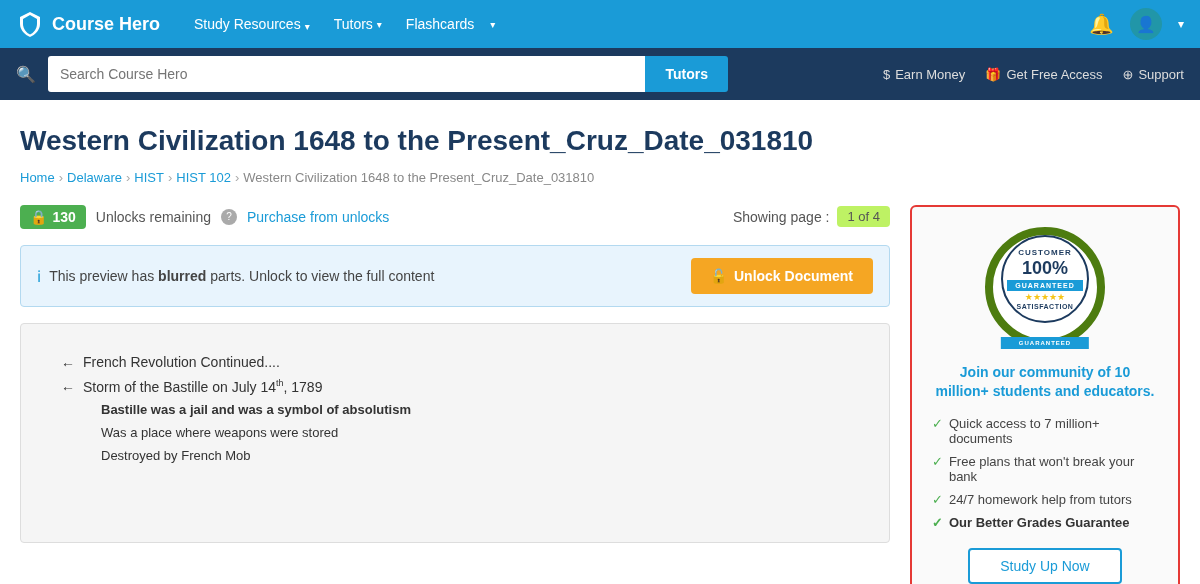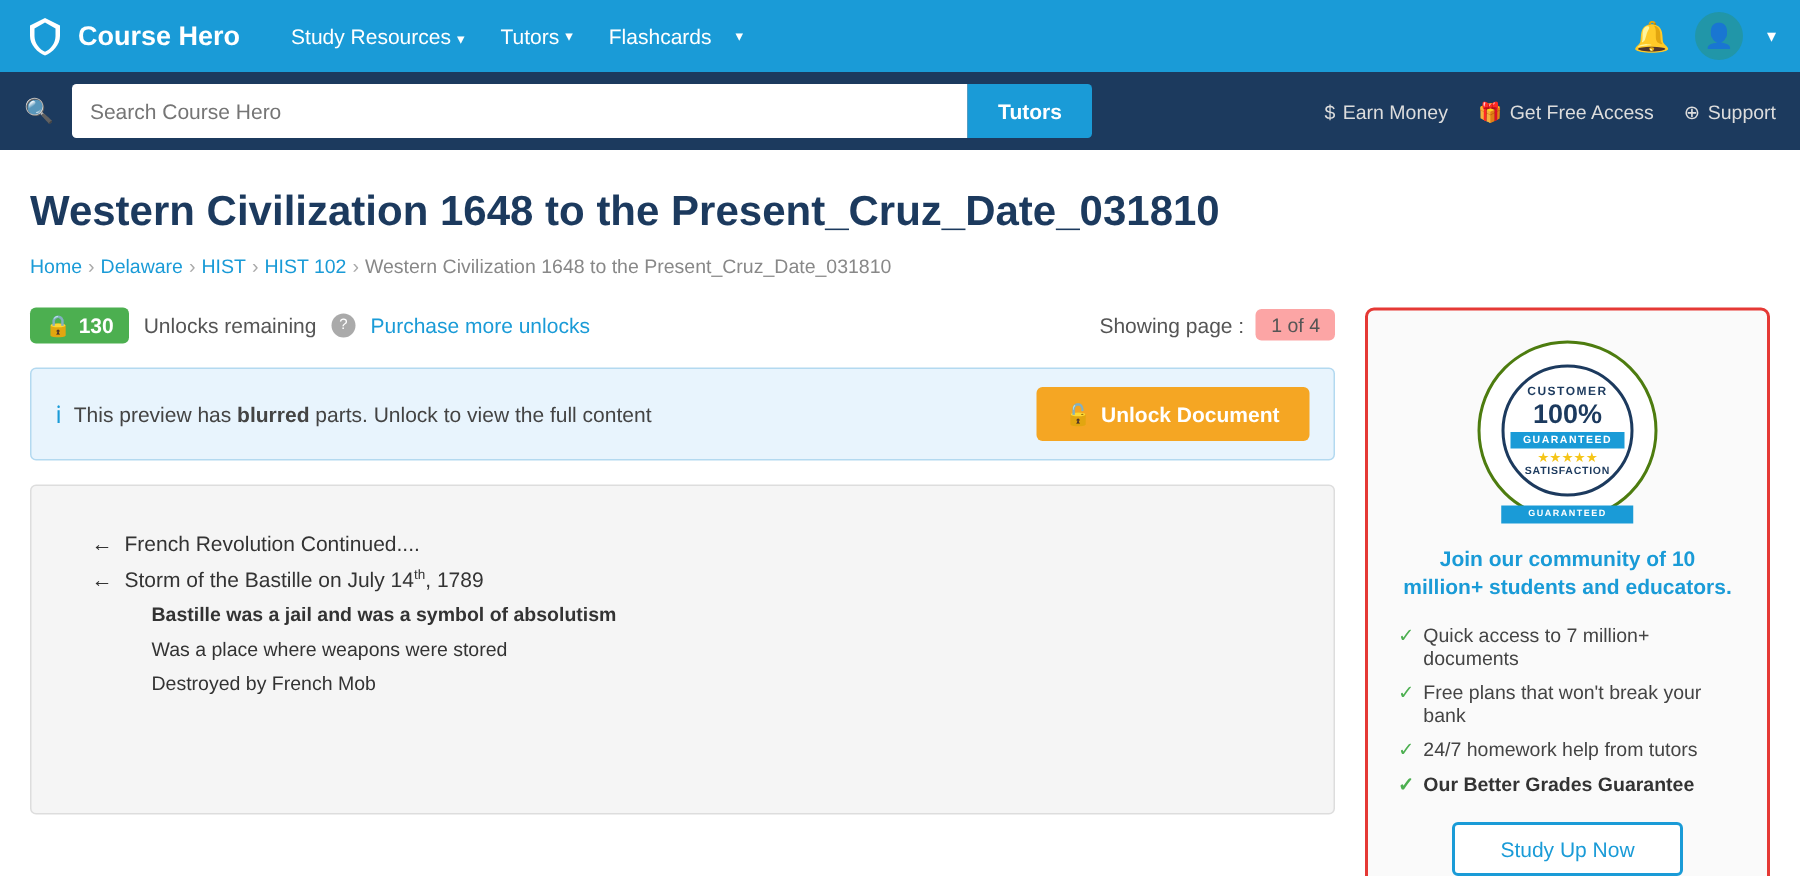--- a/index.html
+++ b/index.html
@@ -85,25 +85,25 @@
     <div style="flex:1;">
 
       <div style="display:flex;align-items:center;justify-content:space-between;margin-bottom:16px;">
         <div style="display:flex;align-items:center;gap:10px;">
           <div style="background:#4caf50;color:#fff;padding:4px 10px;border-radius:4px;font-size:14px;font-weight:bold;display:flex;align-items:center;gap:5px;">
             <span>🔒</span>
             <span>130</span>
           </div>
           <span style="font-size:14px;color:#555;">Unlocks remaining</span>
           <div style="display:inline-flex;align-items:center;justify-content:center;width:16px;height:16px;background:#aaa;color:#fff;border-radius:50%;font-size:10px;cursor:pointer;">?</div>
-          <a href="#" style="color:#1a9bd7;text-decoration:none;font-size:14px;">Purchase more unlocks</a>
+          <a href="#" style="color:#1a9bd7;text-decoration:none;font-size:14px;">Purchase from unlocks</a>
         </div>
         <div style="display:flex;align-items:center;gap:8px;font-size:14px;color:#555;">
           <span>Showing page :</span>
-          <span style="background:#fca5a5;color:#555;padding:3px 10px;border-radius:4px;font-size:13px;">1 of 4</span>
+          <span style="background:#bef264;color:#555;padding:3px 10px;border-radius:4px;font-size:13px;">1 of 4</span>
         </div>
       </div>
 
       <div style="display:flex;align-items:center;justify-content:space-between;background:#e8f4fd;border:1px solid #b3d9f0;border-radius:4px;padding:12px 16px;margin-bottom:16px;">
         <div style="display:flex;align-items:center;">
           <span style="color:#1a9bd7;font-size:16px;margin-right:8px;">ℹ</span>
           <span style="font-size:14px;color:#444;">This preview has <strong>blurred</strong> parts. Unlock to view the full content</span>
         </div>
         <button style="background:#f5a623;color:#fff;border:none;padding:10px 20px;border-radius:4px;font-size:14px;font-weight:bold;cursor:pointer;display:flex;align-items:center;gap:6px;white-space:nowrap;">
           <span>🔓</span>
@@ -129,21 +129,21 @@
         <div style="display:flex;align-items:baseline;gap:8px;margin-bottom:4px;font-size:13px;color:#333;margin-left:40px;">
           <span>Destroyed by French Mob</span>
         </div>
       </div>
     </div>
 
     <div style="width:270px;flex-shrink:0;">
       <div style="border:2px solid #e53935;border-radius:6px;padding:20px;text-align:center;background:#fafafa;">
         
         <div style="position:relative;width:120px;height:120px;margin:0 auto 16px auto;">
-          <div style="width:120px;height:120px;border-radius:50%;border:2px solid #4d7c0f;display:flex;align-items:center;justify-content:center;background:#fff;position:relative;">
+          <div style="width:120px;height:120px;border-radius:50%;border:8px solid #4d7c0f;display:flex;justify-content:center;background:#fff;position:relative;">
             <div style="width:88px;height:88px;border-radius:50%;border:2px solid #1c3a5e;display:flex;flex-direction:column;align-items:center;justify-content:center;background:#fff;gap:1px;">
               <span style="font-size:8px;font-weight:bold;color:#1c3a5e;text-transform:uppercase;letter-spacing:1px;">CUSTOMER</span>
               <span style="font-size:18px;font-weight:bold;color:#1c3a5e;">100%</span>
               <div style="background:#1a9bd7;color:#fff;font-size:7px;font-weight:bold;padding:2px 8px;letter-spacing:1px;text-transform:uppercase;">GUARANTEED</div>
               <span style="color:#f5c518;font-size:9px;">★★★★★</span>
               <span style="font-size:7px;font-weight:bold;color:#1c3a5e;text-transform:uppercase;letter-spacing:0.5px;">SATISFACTION</span>
             </div>
           </div>
 
           <div style="position:absolute;bottom:-2px;left:50%;transform:translateX(-50%);background:#1a9bd7;color:#fff;font-size:6px;font-weight:bold;padding:3px 18px;text-transform:uppercase;letter-spacing:1px;white-space:nowrap;">GUARANTEED</div>

